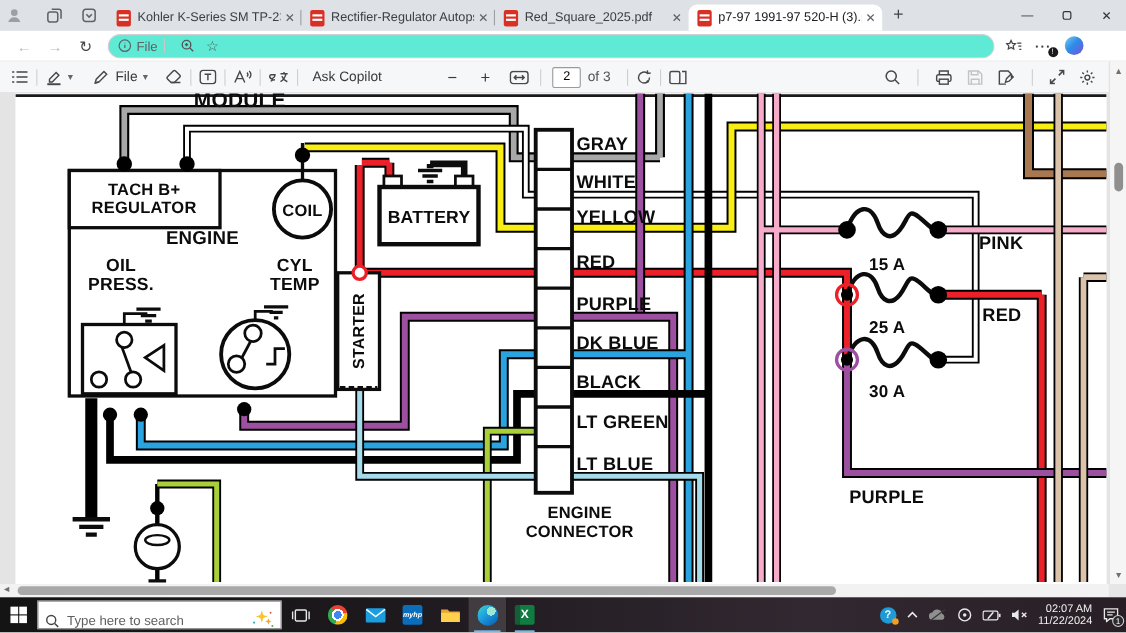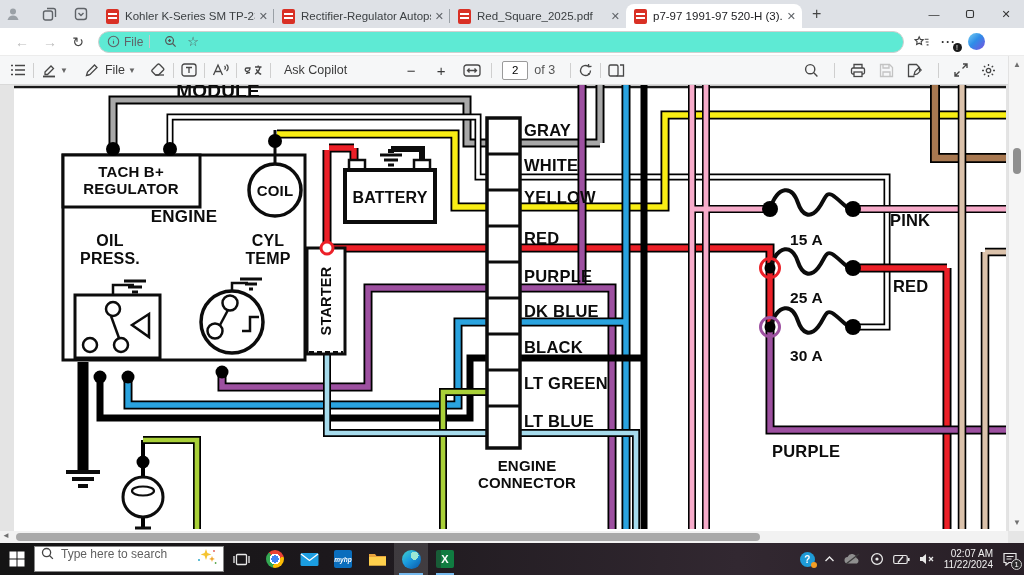--- a/index.html
+++ b/index.html
@@ -57,21 +57,21 @@
   .hscroll { position:absolute; left:0; top:531px; width:1008px; height:12px; background:#f2f2f2; z-index:8; }
   .hthumb { position:absolute; left:16px; top:2px; width:744px; height:8px; background:#a9a9a9; border-radius:4px; }
   .harrow { position:absolute; left:2px; top:0px; font-size:8px; color:#707070; }
   .vscroll { position:absolute; left:1008px; top:56px; width:16px; height:475px; background:#f5f5f5; border-left:1px solid #e2e2e2; z-index:8; }
   .vthumb { position:absolute; left:4px; top:92px; width:8px; height:26px; background:#8f8f8f; border-radius:4px; }
   .va { position:absolute; left:4px; font-size:8px; color:#707070; }
 
   
   .taskbar { position:absolute; left:0; top:543px; width:1024px; height:32px; background:linear-gradient(90deg,#141414 0%,#1c181c 32%,#322831 72%,#281f26 100%); display:flex; align-items:center; z-index:20; }
   .startbtn { width:34px; height:32px; display:flex; align-items:center; justify-content:center; }
-  .searchbox { width:190px; height:26px; background:#fff; border:1px solid #888; display:flex; align-items:flex-start; padding:0 6px; gap:7px; }
+  .searchbox { width:222px; height:26px; background:#fff; border:1px solid #888; display:flex; align-items:flex-end; padding:0 6px; gap:7px; }
   .searchbox .stext { font-size:12px; color:#5f5f5f; flex:1; white-space:nowrap; }
   .tbapp { width:34px; height:32px; display:flex; align-items:center; justify-content:center; position:relative; }
   .tbapp.active { background:rgba(255,255,255,0.14); }
   .underline { position:absolute; bottom:0; left:5px; right:5px; height:2px; background:#76b9ed; }
   .chrome { width:18px; height:18px; border-radius:50%; background:radial-gradient(circle at 50% 50%, #4285f4 0 3.6px, #ffffff 3.6px 5.4px, rgba(0,0,0,0) 5.4px), conic-gradient(from -45deg, #ea4335 0 33.4%, #fbbc05 33.4% 66.7%, #34a853 66.7% 100%); }
   .edge { width:19px; height:19px; border-radius:50%; background:radial-gradient(circle at 66% 30%, #9ce8d4 0 4px, rgba(0,0,0,0) 4px), linear-gradient(140deg,#45d3c9 0%,#1b9de0 45%,#0a56a8 100%); }
   .excel { width:18px; height:18px; border-radius:2px; background:linear-gradient(90deg,#185c37 0 5px,#107c41 5px); color:#fff; font-size:11px; font-weight:700; display:flex; align-items:center; justify-content:center; }
   .myhp { width:18px; height:18px; border-radius:2px; background:#0a6ebd; color:#fff; font-size:6.5px; font-style:italic; font-weight:700; display:flex; align-items:center; justify-content:center; }
   .tray { margin-left:auto; display:flex; align-items:center; gap:9px; padding-right:6px; color:#e8e8e8; }
   .helpq { width:15px; height:15px; border-radius:50%; background:#1e9bd7; color:#fff; font-size:10px; font-weight:700; text-align:center; line-height:15px; position:relative; }

